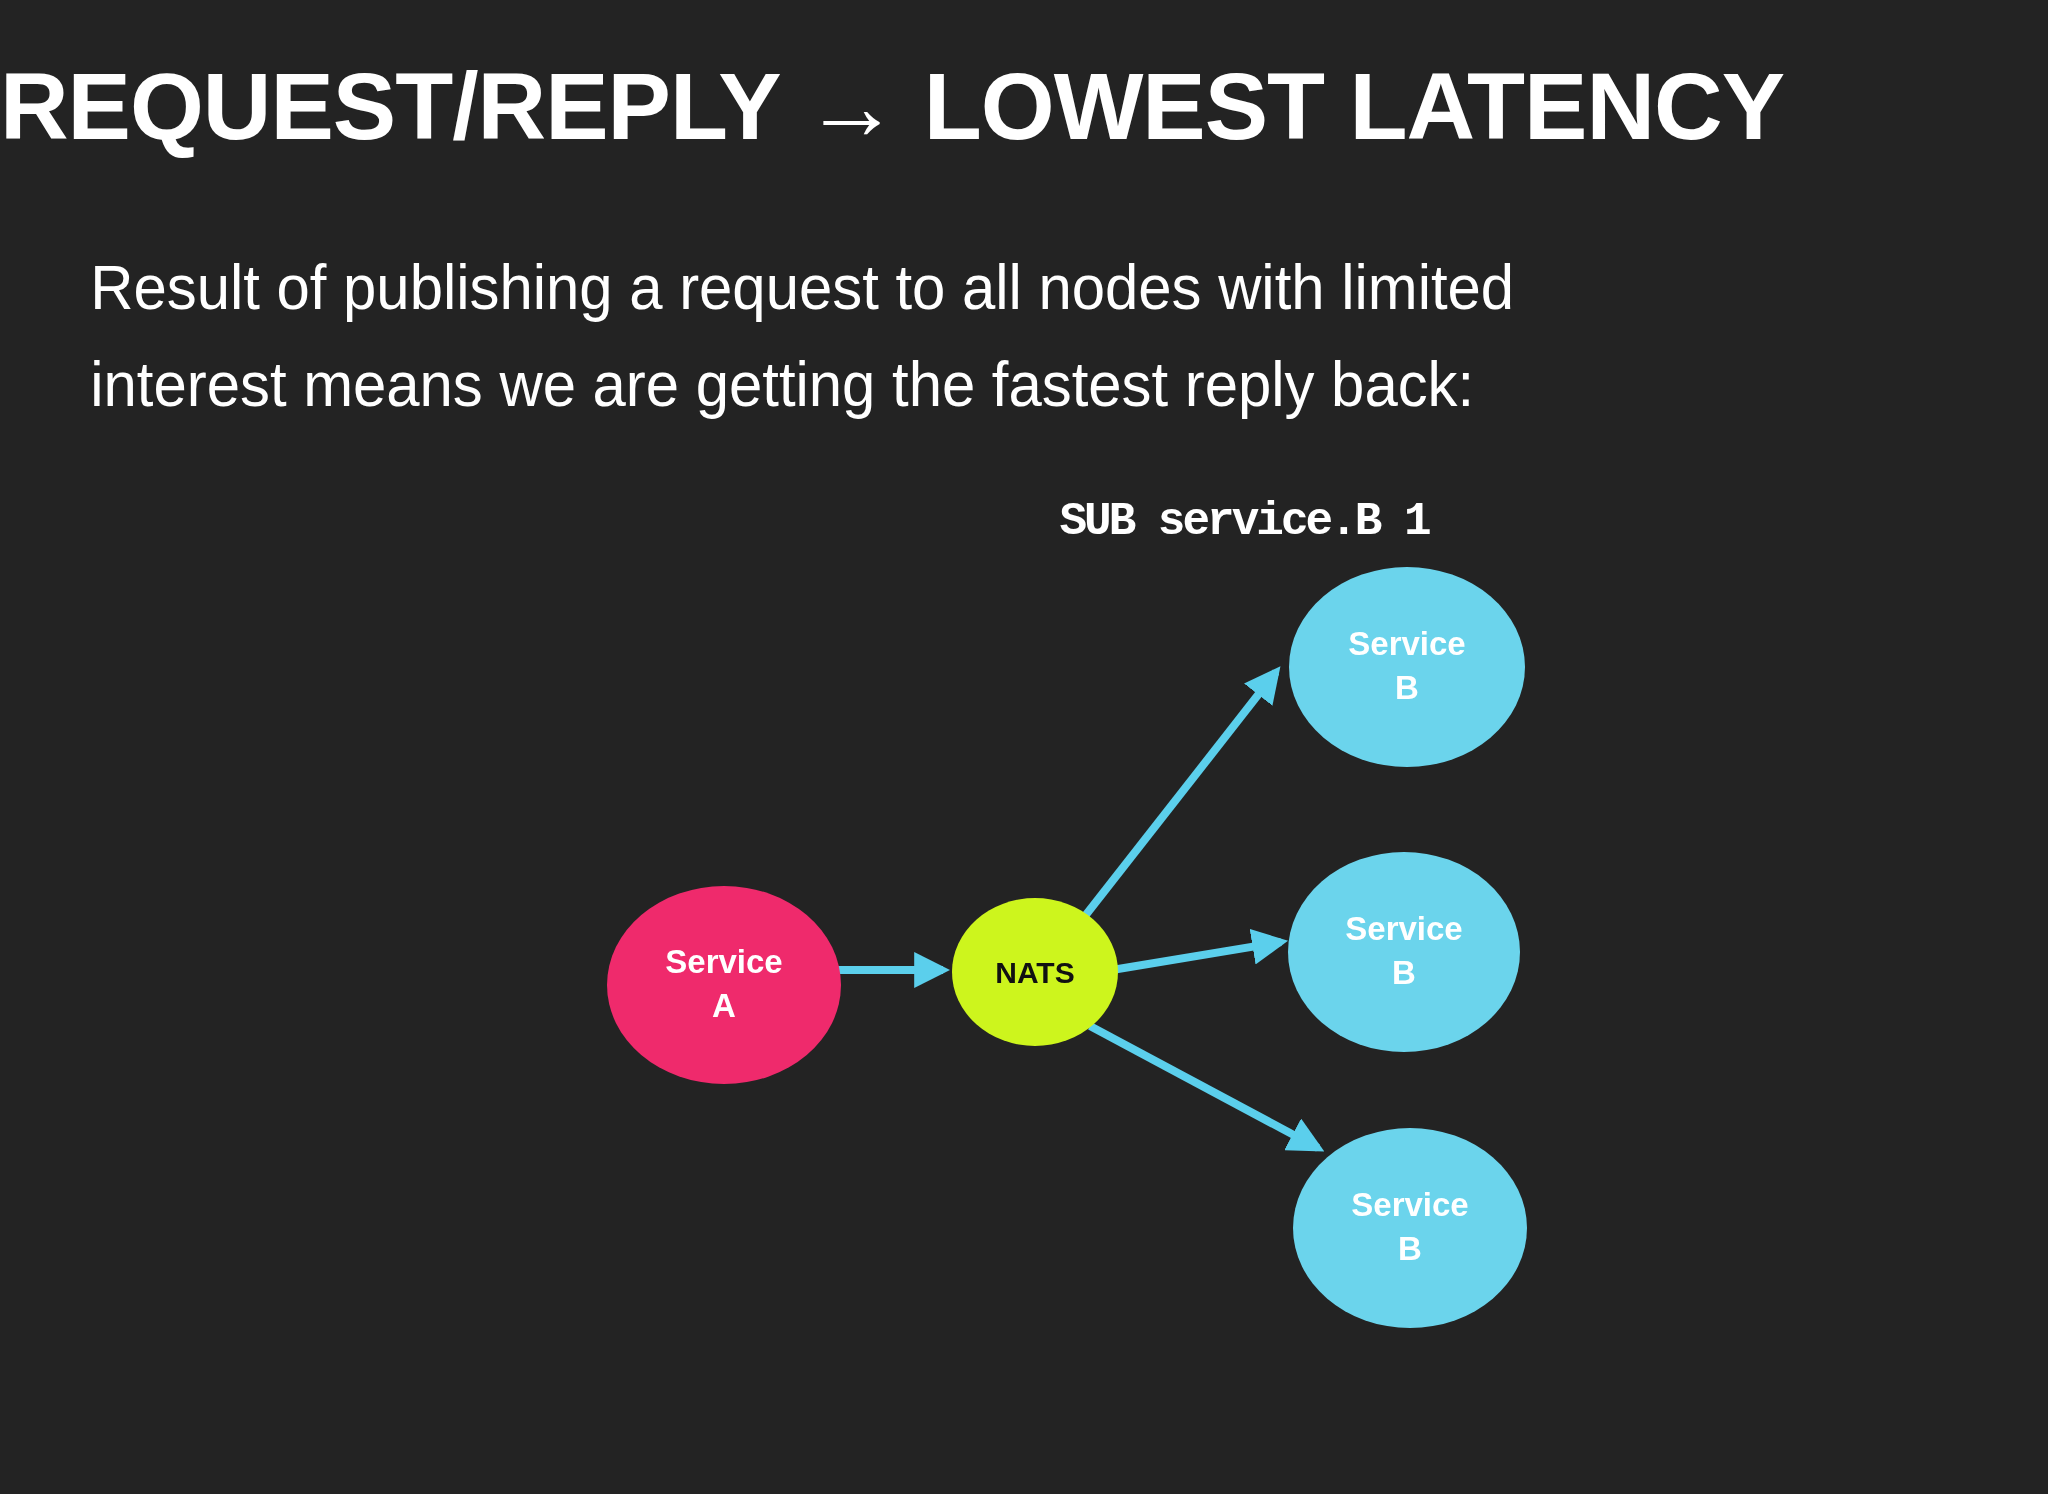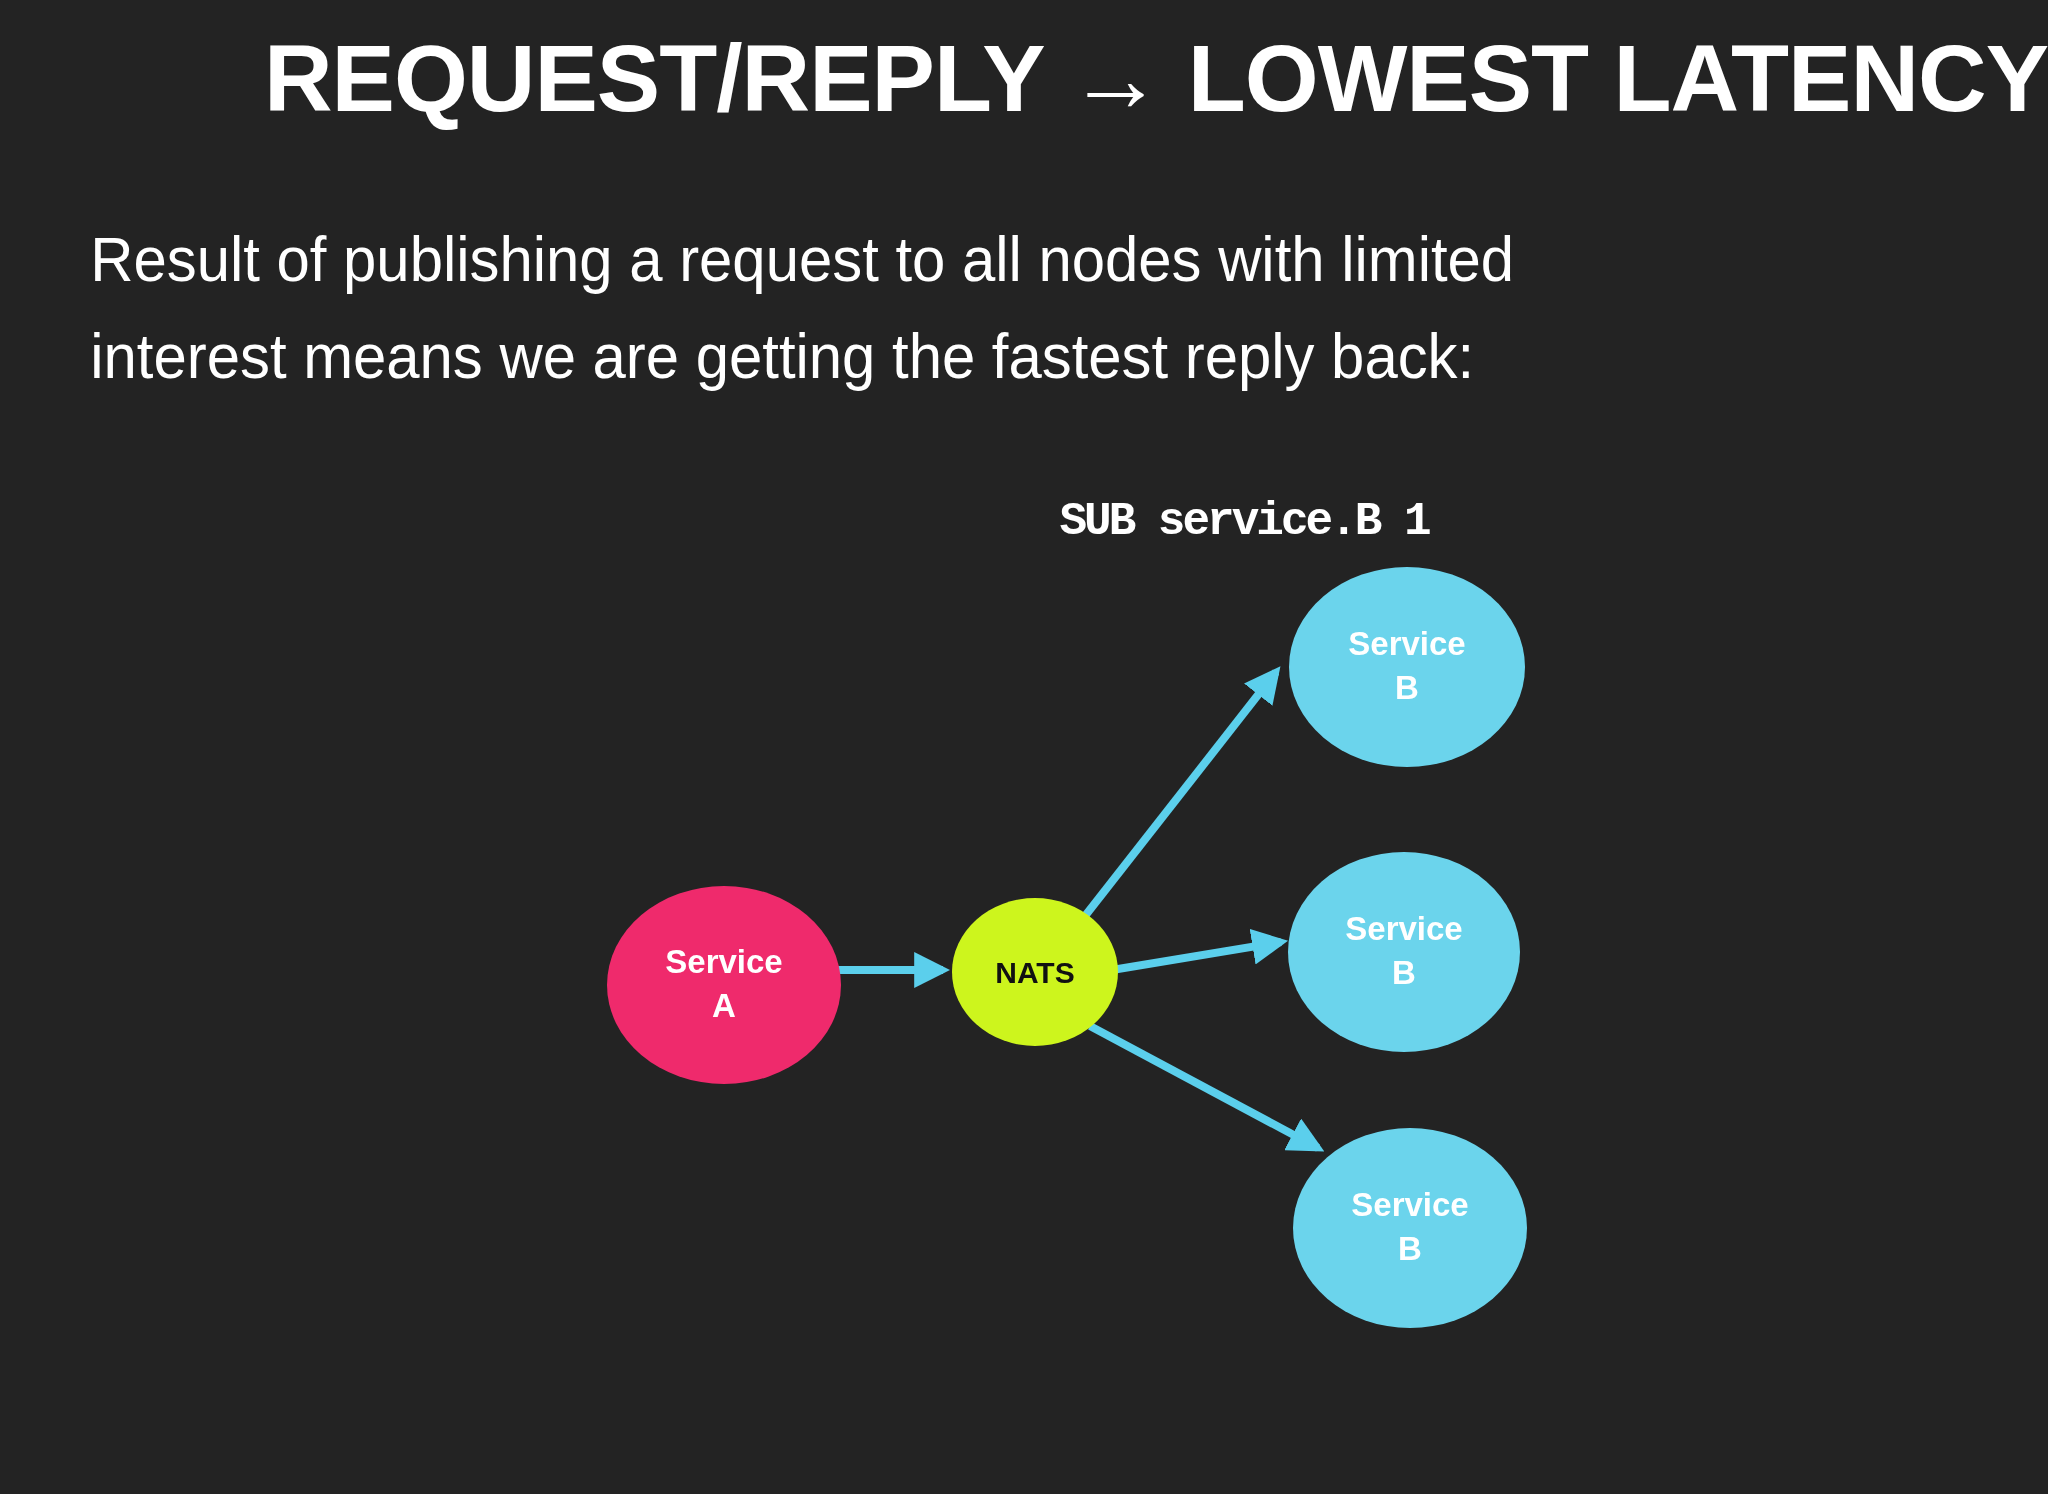--- a/index.html
+++ b/index.html
@@ -10,22 +10,22 @@
   .slide {
     position: relative;
     width: 2048px;
     height: 1494px;
     background: #232323;
     overflow: hidden;
     font-family: "Liberation Sans", sans-serif;
   }
   .slide-title {
     margin: 0;
-    padding-top: 24px;
-    text-align: right;
+    padding-top: 52px;
+    text-align: left;
     color: #ffffff;
     font-size: 95px;
     font-weight: bold;
     letter-spacing: -1px;
     line-height: 1.15;
   }
   .slide-subtitle {
     margin: 0;
     padding: 78px 0 0 95px;
     color: #ffffff;

